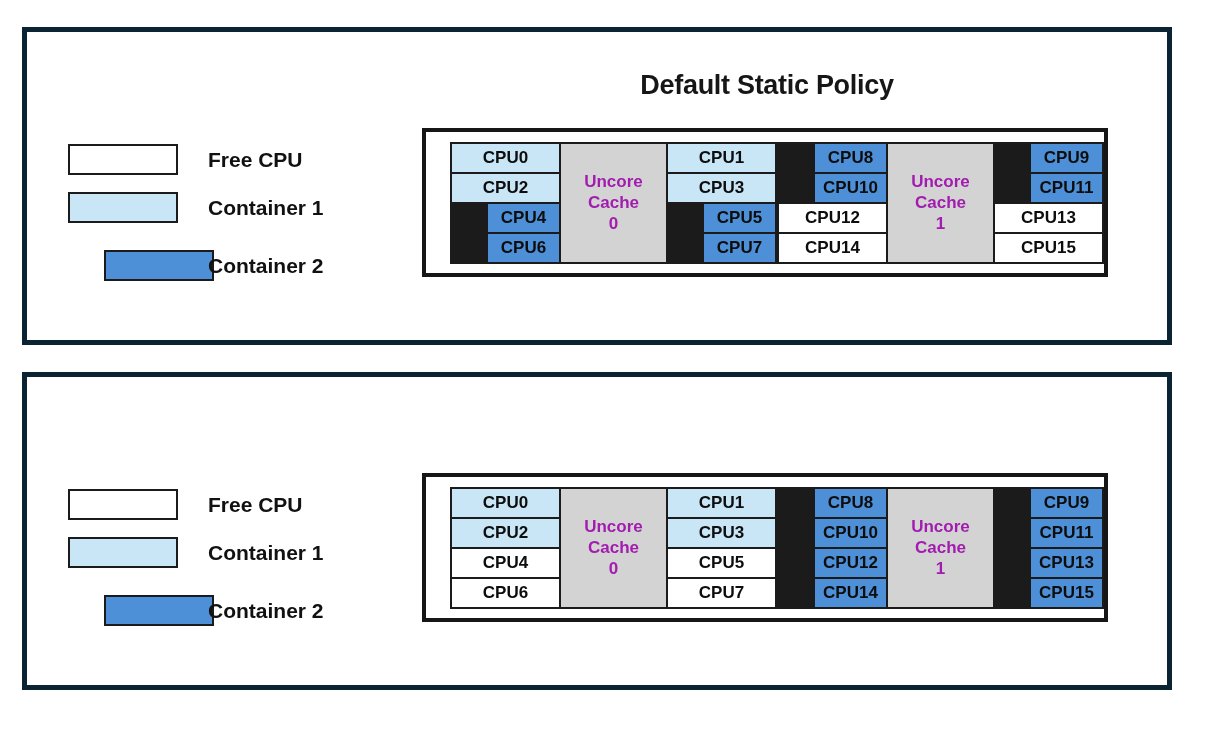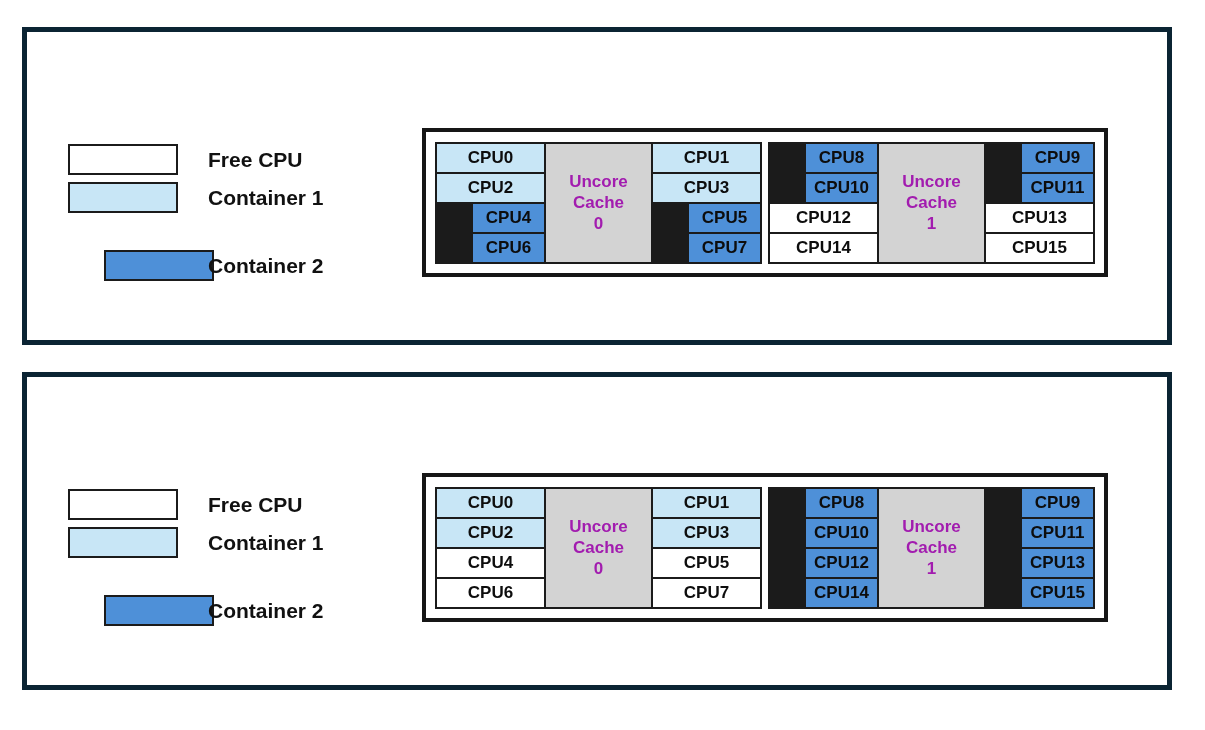--- a/index.html
+++ b/index.html
@@ -17,36 +17,36 @@
 
   .panel-title {
     position:absolute; top:38px; left:390px; width:700px;
     text-align:center; font-weight:bold; font-size:27px; letter-spacing:-0.3px;
     color:#161616; white-space:nowrap;
   }
 
   .legend { position:absolute; left:41px; top:0; width:320px; height:100%; }
   .legend-row { position:absolute; left:0; width:320px; height:31px; }
   .legend-row.row-0 { top:112px; }
-  .legend-row.row-1 { top:150px;padding-left:8px; }
+  .legend-row.row-1 { top:160px;padding-left:8px; }
   .legend-row.row-2 { top:218px;padding-left:25px; }
   .legend-swatch {
     position:absolute; left:0; top:0; width:110px; height:31px;
     border:2px solid #1b1b1b; box-sizing:border-box; background:#fff;
   }
   .legend-label {
     position:absolute; left:140px; top:0; height:31px; line-height:31px;
     font-weight:bold; font-size:21px; color:#111; white-space:nowrap;
   }
 
   .diagram-box {
     position:absolute; left:395px; top:96px; width:686px; height:149px;
     border:4px solid #161616; box-sizing:border-box; background:#fff;
     display:flex; align-items:center; justify-content:space-between;
-    padding:0 9px;
+    padding:0 24px;
   }
   .cache-group {
     display:flex; gap:2px; background:#1b1b1b; border:2px solid #1b1b1b;
   }
   .cpu-col { display:flex; flex-direction:column; gap:2px; width:107px; }
   .cpu-cell {
     height:28px; background:#fff; display:flex; align-items:center; justify-content:center;
     font-weight:bold; font-size:17px; color:#0d0d0d;
   }
   .uncore-block {
@@ -55,20 +55,21 @@
     font-weight:bold; font-size:17px; line-height:1.25; color:#a21caf;
   }
   .state-free { background:var(--free); }
   .state-container1 { background:var(--container1); }
   .state-container2 { background:var(--container2);margin-left:36px; }
 </style>
 </head>
 <body>
 
 <div class="panel panel-1">
+  <div class="panel-title">Default Static Policy</div>
 
   <div class="legend">
     <div class="legend-row row-0">
       <div class="legend-swatch state-free"></div>
       <div class="legend-label">Free CPU</div>
     </div>
     <div class="legend-row row-1">
       <div class="legend-swatch state-container1"></div>
       <div class="legend-label">Container 1</div>
     </div>

